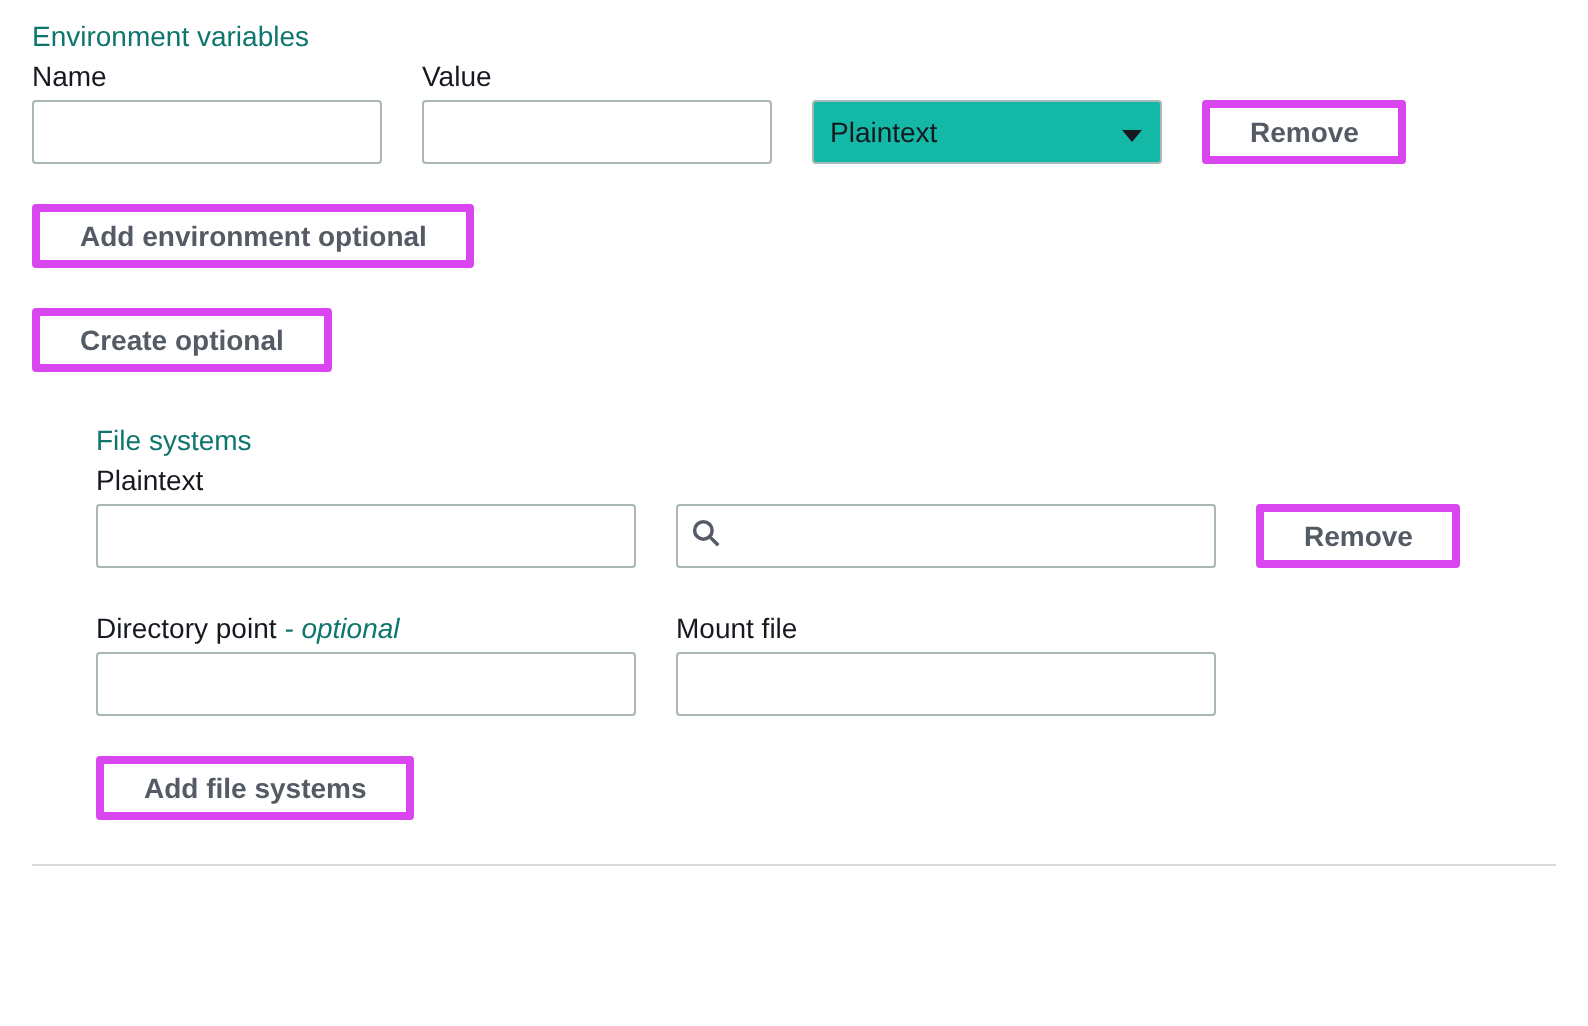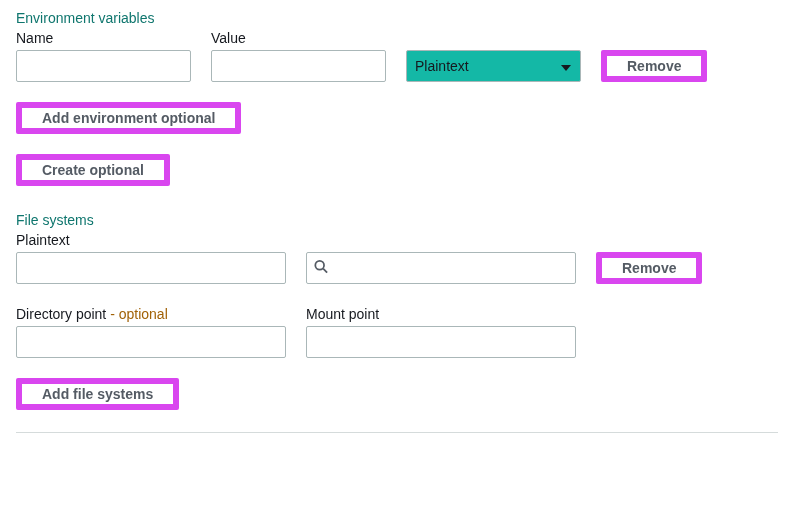--- a/index.html
+++ b/index.html
@@ -17,22 +17,23 @@
       margin-bottom: 4px;
     }
     .field-label {
       font-size: 14px;
       font-weight: 400;
       color: #16191f;
       margin-bottom: 4px;
       display: block;
     }
     .optional {
+      font-style: italic;
       font-weight: 400;
-      color: #a16207;
+      color: #0f766e;
     }
     .row {
       display: flex;
       gap: 20px;
       align-items: flex-end;
     }
     .col {
       display: flex;
       flex-direction: column;
     }
@@ -63,37 +64,38 @@
     .select-caret {
       position: absolute;
       right: 10px;
       top: 50%;
       transform: translateY(-50%);
       pointer-events: none;
       color: #545b64;
     }
     .btn {
       height: 32px;
-      border: 6px solid #d946ef;
+      border: 4px solid #d946ef;
       border-radius: 2px;
       padding: 4px 20px;
       background: #fff;
       font-size: 14px;
       font-weight: 700;
       color: #545b64;
       font-family: inherit;
       cursor: pointer;
       display: inline-flex;
       align-items: center;
     }
     .button-row {
       margin-top: 20px;
     }
     .section-gap {
       margin-top: 26px;
+      margin-left: 32px;
     }
     .search-wrapper {
       position: relative;
     }
     .search-wrapper input {
       padding-left: 30px;
     }
     .search-icon {
       position: absolute;
       left: 8px;
@@ -174,21 +176,21 @@
   </div>
 
   <div class="row" style="margin-top:22px;">
     <div class="col" style="width:270px;">
       <label class="field-label">
         <span>Directory point</span><span class="optional"> - optional</span>
       </label>
       <input type="text" value="" style="">
     </div>
     <div class="col" style="width:270px;">
-      <label class="field-label">Mount point</label>
+      <label class="field-label">Mount file</label>
       <input type="text" value="" style="">
     </div>
   </div>
 
 
   <div class="button-row">
     <button class="btn">Add file systems</button>
   </div>
 </div>
 

